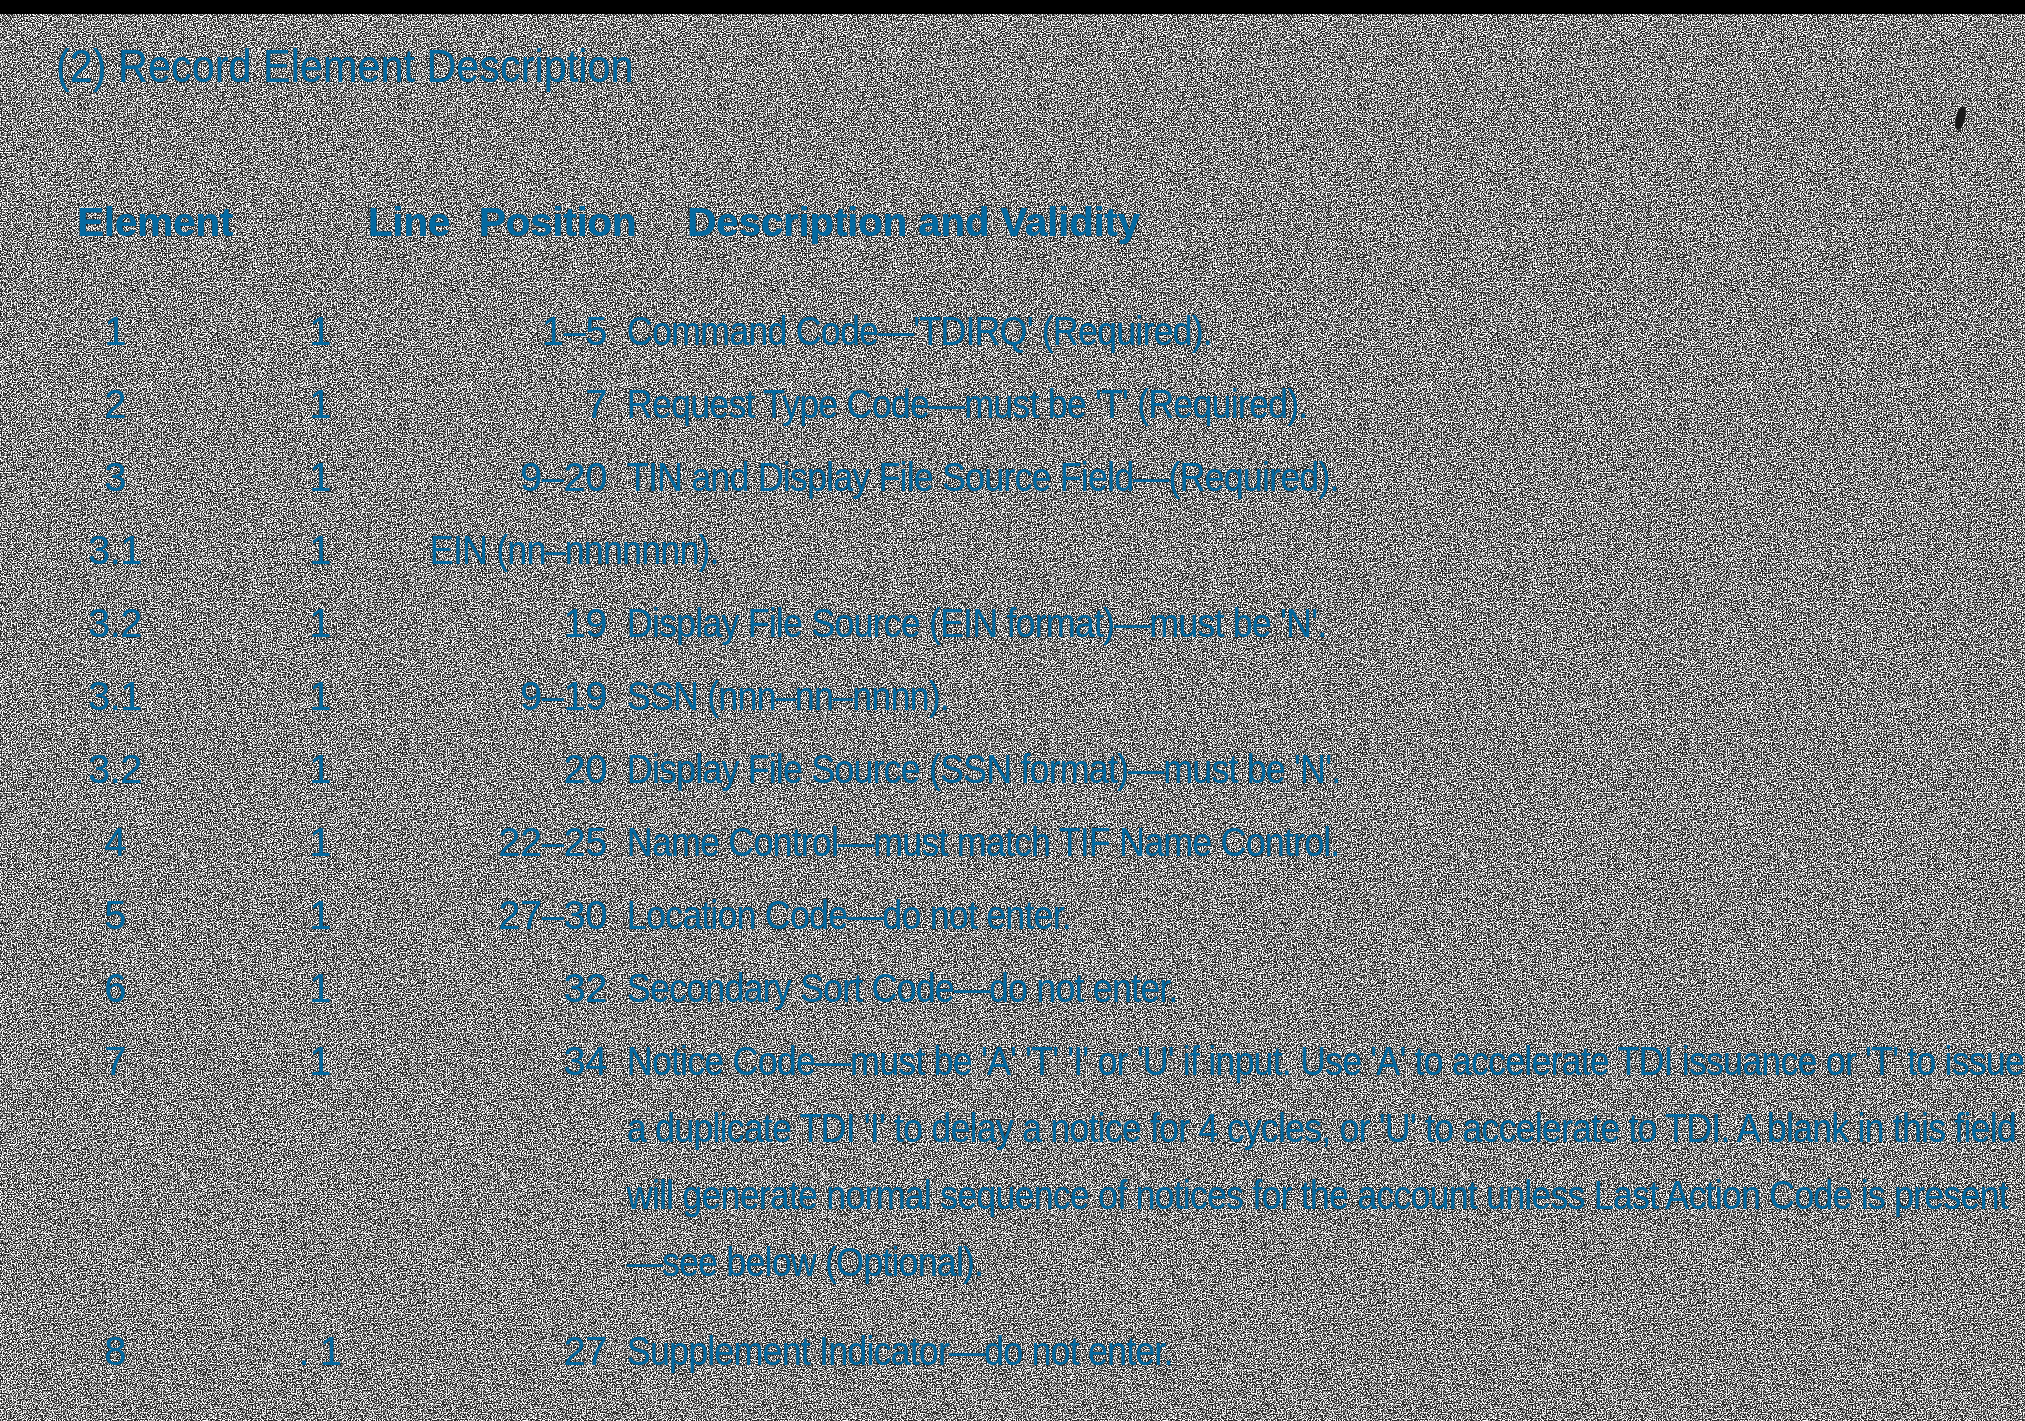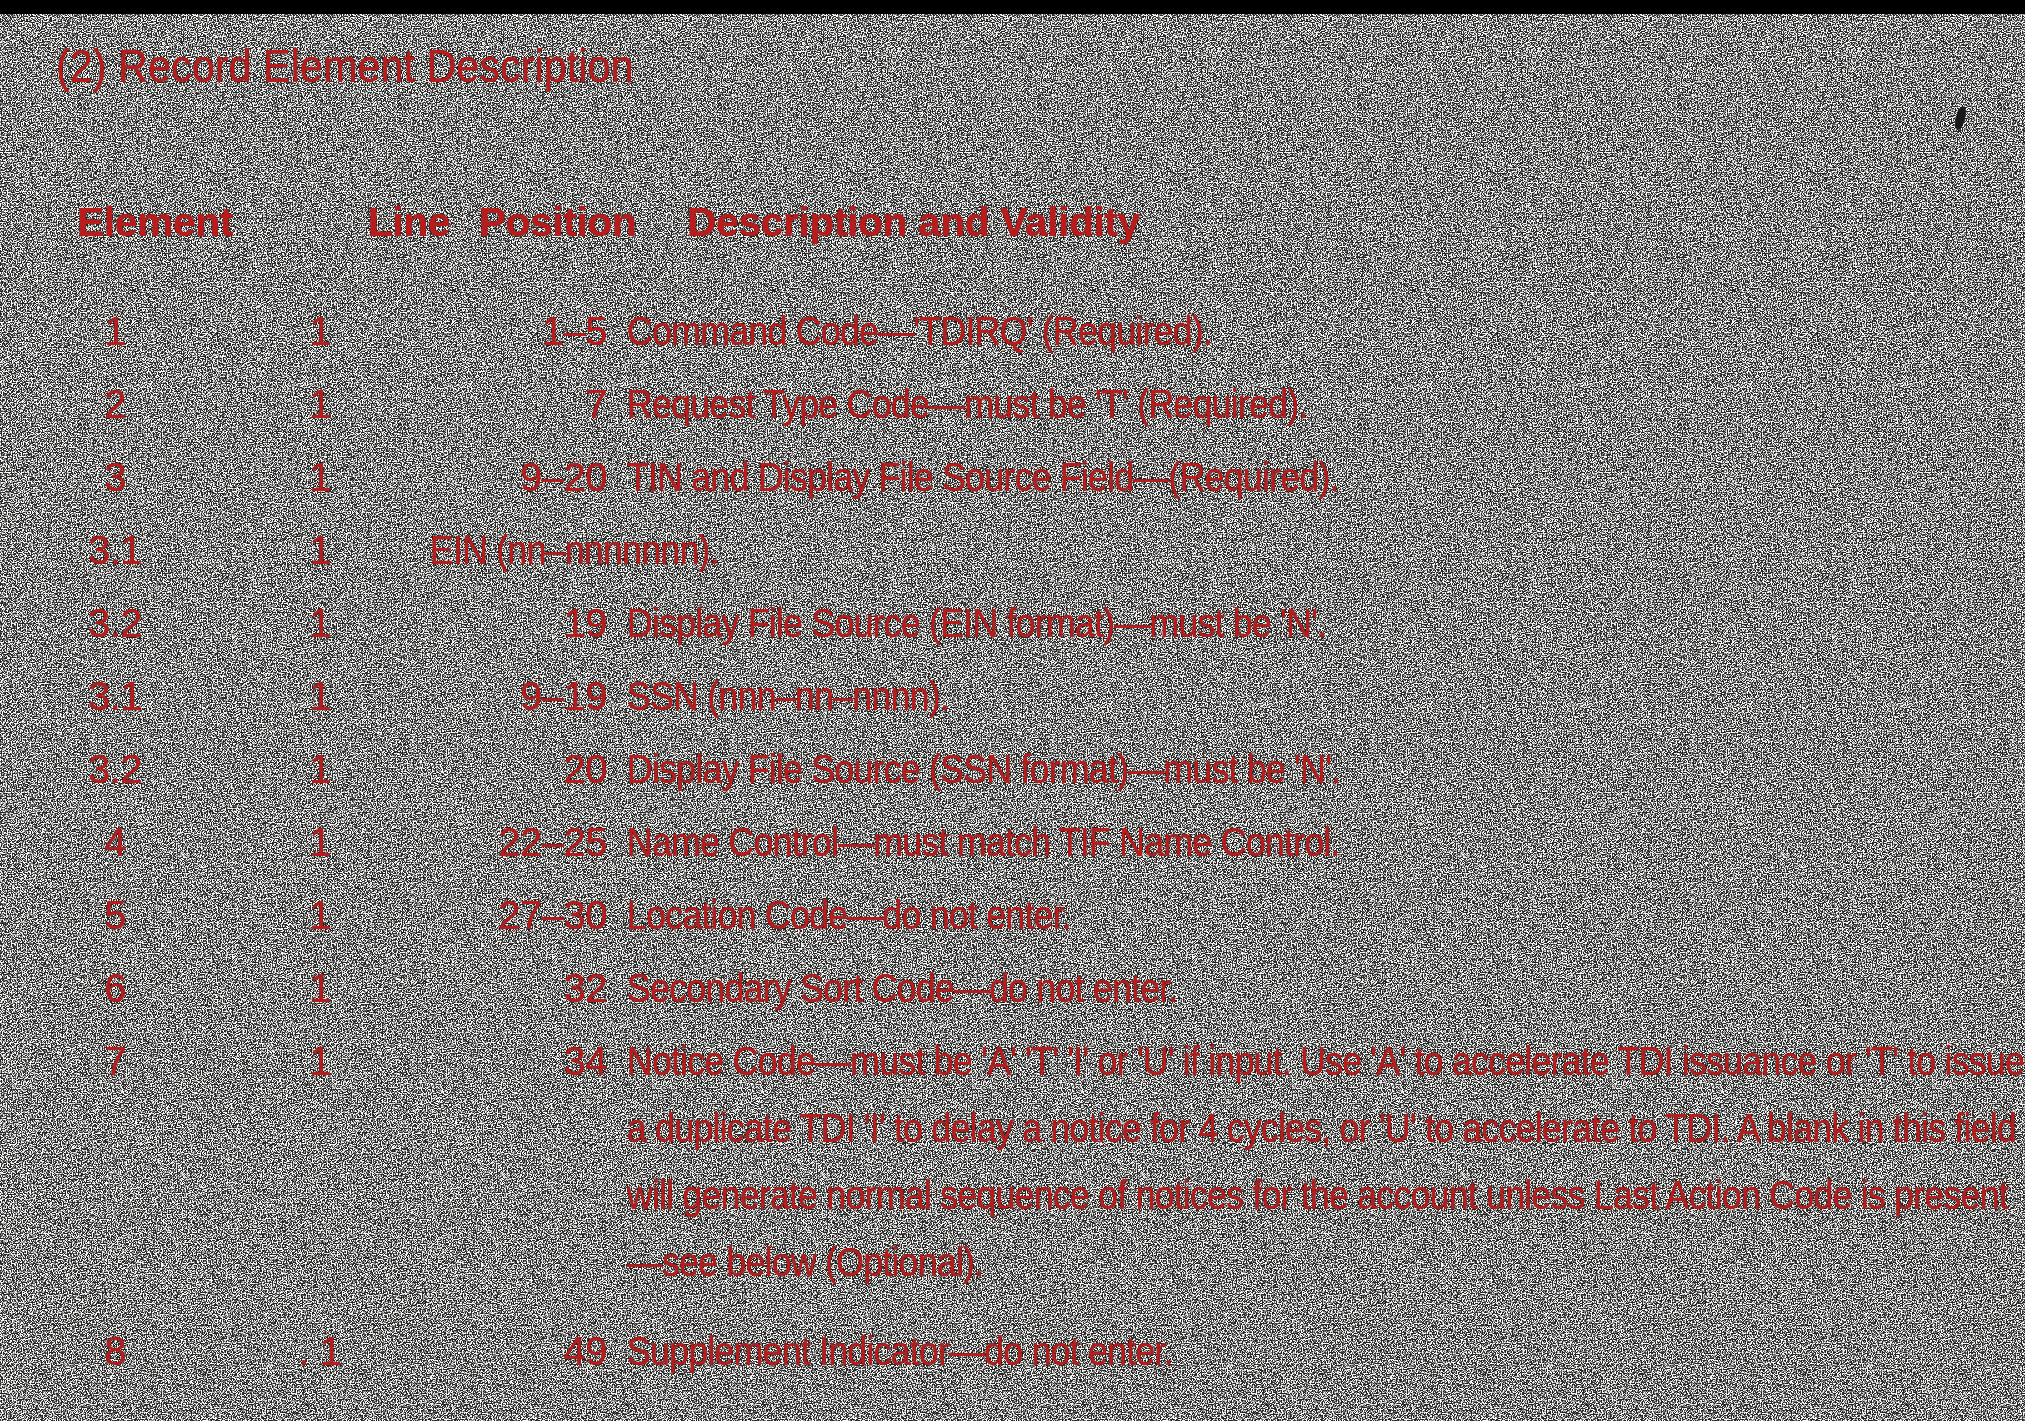--- a/index.html
+++ b/index.html
@@ -2,21 +2,21 @@
 <html><head>
 <meta charset="utf-8">
 <style>
   html,body{margin:0;padding:0;background:#e8e8e6;}
   .page{
     position:relative;
     width:2025px;height:1421px;
     background:#fbfbfa;
     overflow:hidden;
     font-family:"Liberation Sans", sans-serif;
-    color:#b91c1c;
+    color:#0369a1;
   }
   .noise-layer{position:absolute;left:0;top:0;width:2025px;height:1421px;pointer-events:none;}
   .top-edge{position:absolute;left:0;top:0;width:2025px;height:14px;background:#000;}
   .speck{
     position:absolute;left:1956px;top:106px;width:9px;height:24px;
     background:#1a1a1a;border-radius:45%;transform:rotate(14deg);
   }
   .ink{text-shadow:0 0 1px rgba(0,0,0,.85);}
   .heading{
     position:absolute;left:56px;top:40px;
@@ -135,18 +135,18 @@
       </div>
       <div class="row">
         <div class="cell cell-element">7</div>
         <div class="cell cell-line">1</div>
         <div class="cell cell-position">34</div>
         <div class="cell cell-desc">Notice Code—must be 'A' 'T' 'I' or 'U' if input. Use 'A' to accelerate TDI issuance or 'T' to issue a duplicate TDI 'I' to delay a notice for 4 cycles, or 'U' to accelerate to TDI. A blank in this field will generate normal sequence of notices for the account unless Last Action Code is present—see below (Optional).</div>
       </div>
       <div class="row">
         <div class="cell cell-element">8</div>
         <div class="cell cell-line">. 1</div>
-        <div class="cell cell-position">49</div>
+        <div class="cell cell-position">27</div>
         <div class="cell cell-desc">Supplement Indicator—do not enter.</div>
       </div>
     </div>
 
 </div>
 
 </body></html>

